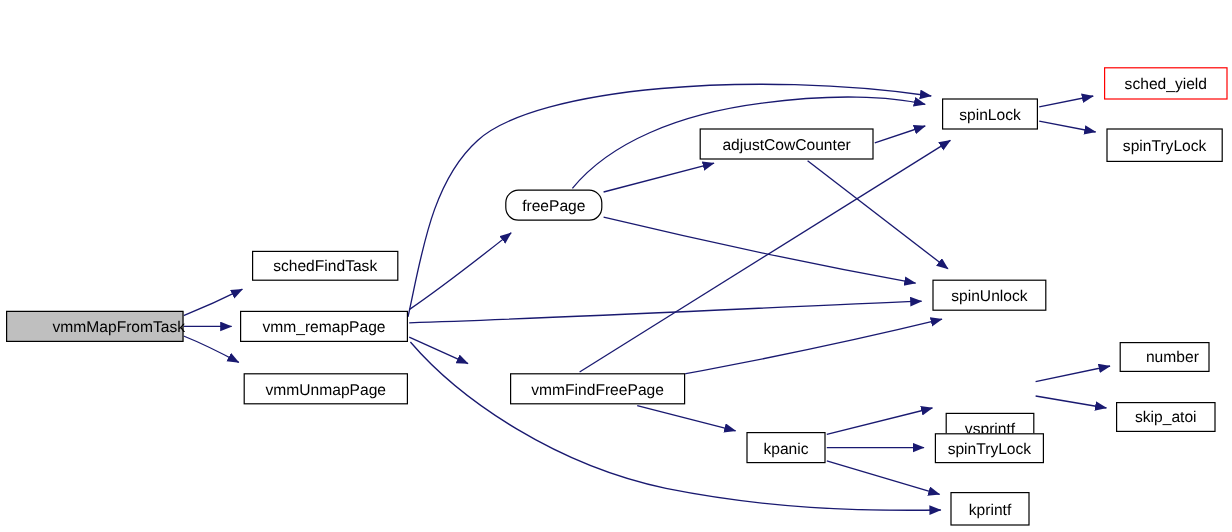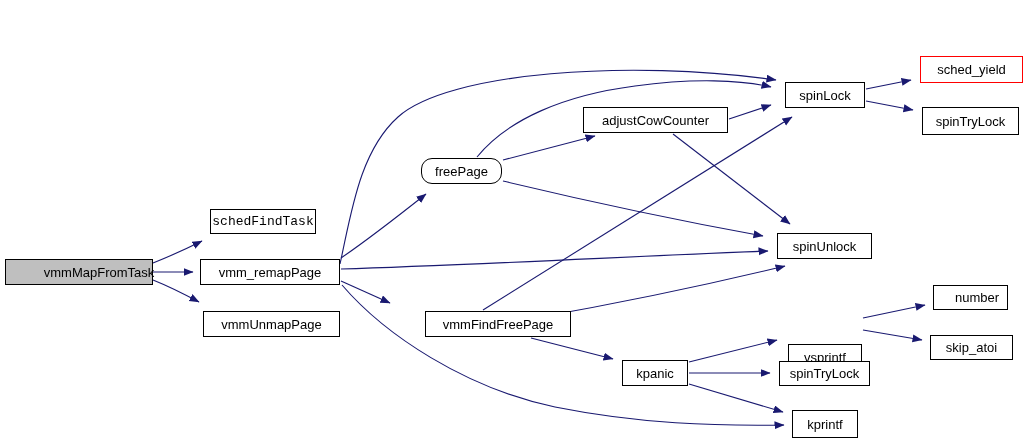--- a/index.html
+++ b/index.html
@@ -60,21 +60,21 @@
         <path d="M866,89 L911,80" class="edge" marker-end="url(#arrow)"></path>
         <path d="M866,101 L913,110" class="edge" marker-end="url(#arrow)"></path>
         <path d="M863,318 L925,305" class="edge" marker-end="url(#arrow)"></path>
         <path d="M863,330 L922,340" class="edge" marker-end="url(#arrow)"></path>
       </g>
   </svg>
   <div id="node-group">
       <div class="node root" style="left: 5px; top: 259px; width: 148px; height: 26px;">
         <span>vmmMapFromTask</span>
       </div>
-      <div class="node" style="left: 210px; top: 209px; width: 106px; height: 25px; font-family: Liberation Mono, monospace;">
+      <div class="node" style="left: 210px; top: 209px; width: 122px; height: 25px;">
         <span>schedFindTask</span>
       </div>
       <div class="node" style="left: 200px; top: 259px; width: 140px; height: 26px;">
         <span>vmm_remapPage</span>
       </div>
       <div class="node" style="left: 203px; top: 311px; width: 137px; height: 26px;">
         <span>vmmUnmapPage</span>
       </div>
       <div class="node" style="left: 421px; top: 158px; width: 81px; height: 26px; border-radius: 11px;">
         <span>freePage</span>

